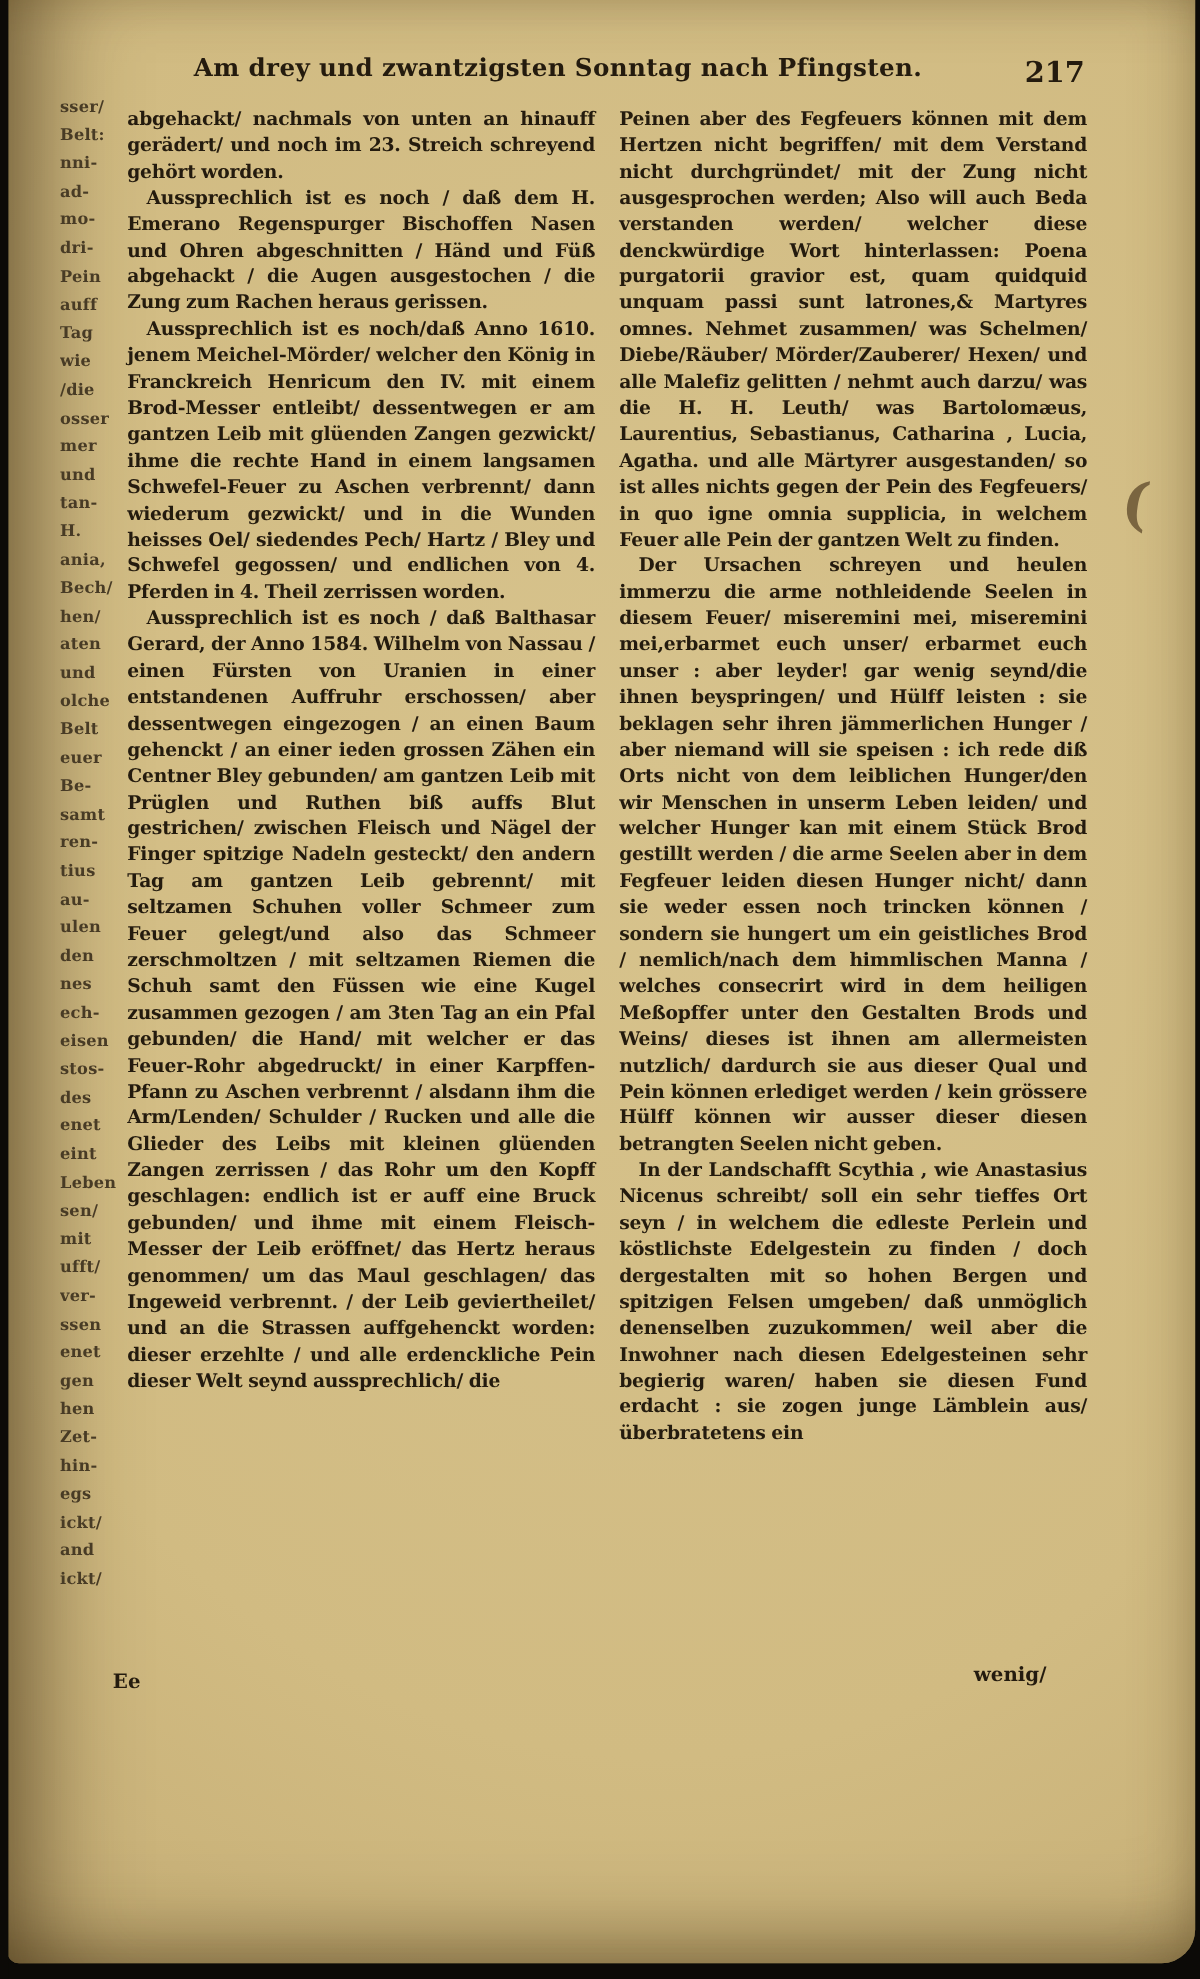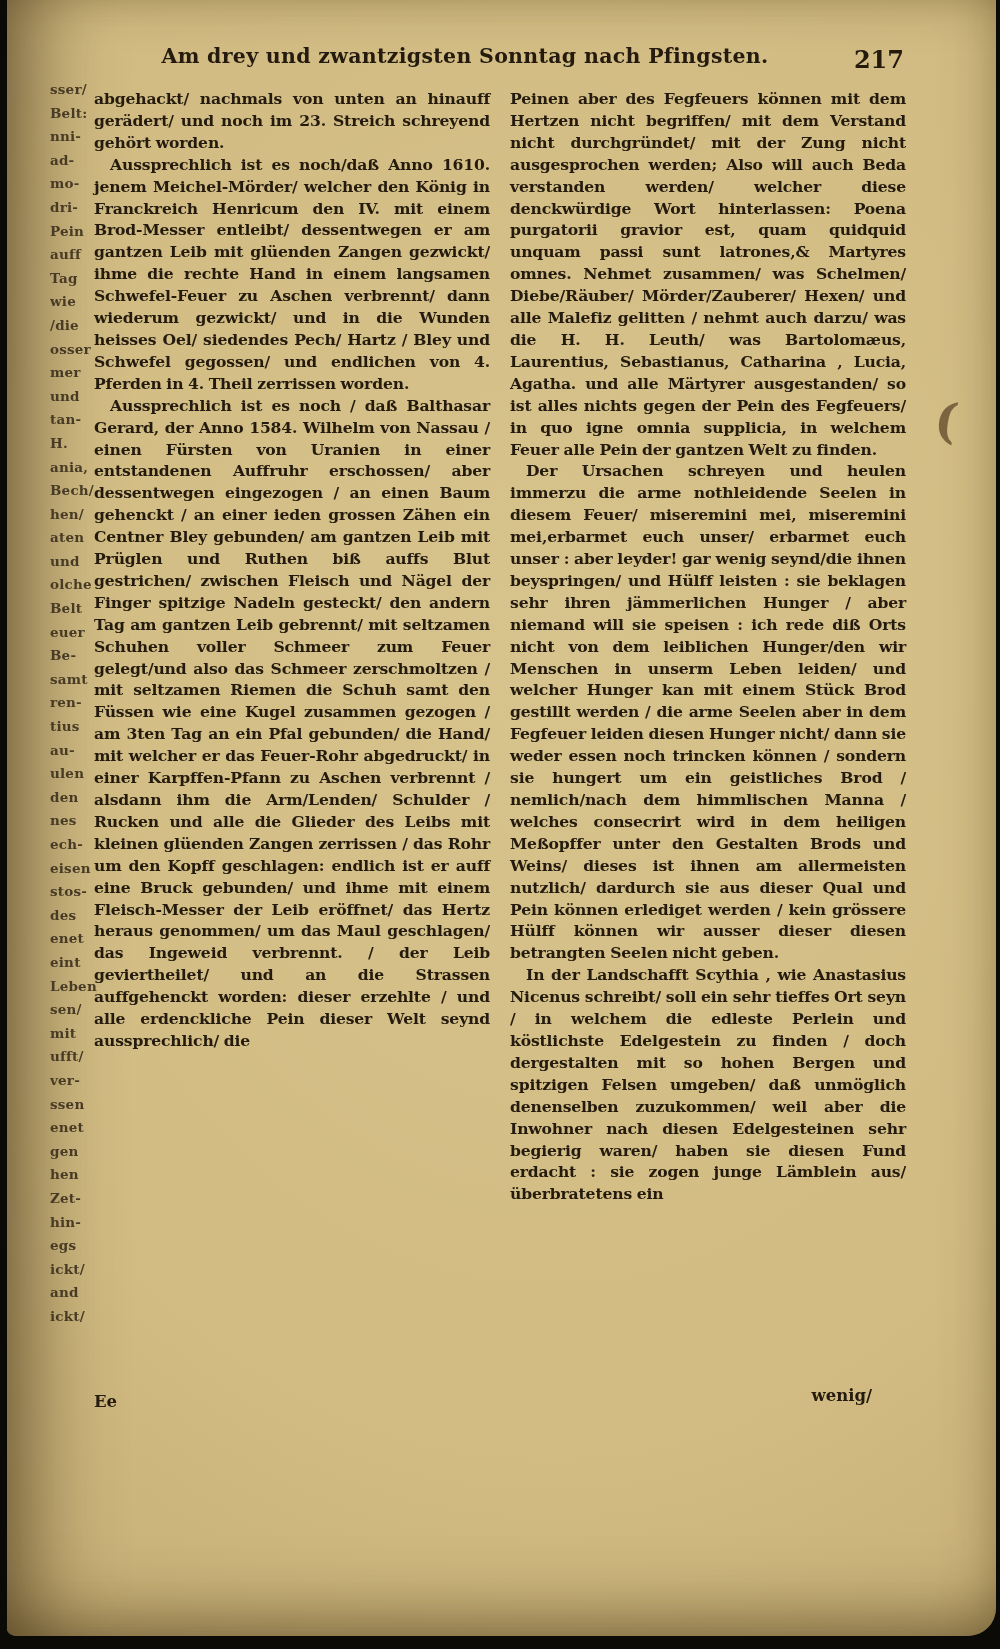--- a/index.html
+++ b/index.html
@@ -13,21 +13,21 @@
                     inset 0 -62px 75px -50px rgba(66,49,20,.55),
                     inset 0 26px 42px -30px rgba(125,104,58,.35);}
   .edge-strip{position:absolute;left:0;top:0;width:7px;height:1649px;background:#0c0a07;}
   .margin-col{position:absolute;left:11px;top:78px;width:62px;color:#483b25;
         font-size:13.5px;font-weight:bold;line-height:23.6px;letter-spacing:.2px;overflow:hidden;height:1270px;margin-left:33px;}
   .margin-col div{white-space:nowrap;}
   .text-block{position:absolute;left:88px;top:44px;width:812px;color:#241b0e;}
   .pg-header{position:relative;height:36px;font-size:20.5px;font-weight:bold;}
   .pg-title{position:absolute;left:0;right:70px;text-align:center;letter-spacing:.3px;}
   .pg-num{position:absolute;right:2px;top:1px;font-size:24px;}
-  .cols{display:flex;gap:20px;margin-top:8px;}
+  .cols{display:flex;gap:20px;margin-top:8px;margin-left:12px;}
   .col{width:396px;text-align:justify;font-size:15.6px;font-weight:bold;
        line-height:21.9px;letter-spacing:-0.15px;word-spacing:-0.6px;}
   .col p{margin:0;text-indent:16px;}
   .col p.cont{text-indent:0;}
   .pg-footer{position:absolute;left:88px;top:1392px;width:812px;height:26px;
        font-weight:bold;font-size:16.5px;color:#241b0e;}
   .sig{position:absolute;left:0;right:0;text-align:left;}
   .catch{position:absolute;right:34px;top:-6px;}
   .fore-mark{position:absolute;right:38px;top:396px;font-size:48px;color:#7a6540;
        transform:rotate(9deg);font-weight:bold;line-height:1;}
@@ -96,20 +96,21 @@
 
     <div class="text-block">
       <div class="pg-header">
         <div class="pg-title">Am drey und zwantzigsten Sonntag nach Pfingsten.</div>
         <div class="pg-num">217</div>
       </div>
 
       <div class="cols">
         <div class="col">
           <p class="cont">abgehackt/ nachmals von unten an hinauff gerädert/ und noch im 23. Streich schreyend gehört worden.</p>
+          <p>Aussprechlich ist es noch / daß dem H. Emerano Regenspurger Bischoffen Nasen und Ohren abgeschnitten / Händ und Füß abgehackt / die Augen ausgestochen / die Zung zum Rachen heraus gerissen.</p>
           <p>Aussprechlich ist es noch/daß Anno 1610. jenem Meichel-Mörder/ welcher den König in Franckreich Henricum den IV. mit einem Brod-Messer entleibt/ dessentwegen er am gantzen Leib mit glüenden Zangen gezwickt/ ihme die rechte Hand in einem langsamen Schwefel-Feuer zu Aschen verbrennt/ dann wiederum gezwickt/ und in die Wunden heisses Oel/ siedendes Pech/ Hartz / Bley und Schwefel gegossen/ und endlichen von 4. Pferden in 4. Theil zerrissen worden.</p>
           <p>Aussprechlich ist es noch / daß Balthasar Gerard, der Anno 1584. Wilhelm von Nassau / einen Fürsten von Uranien in einer entstandenen Auffruhr erschossen/ aber dessentwegen eingezogen / an einen Baum gehenckt / an einer ieden grossen Zähen ein Centner Bley gebunden/ am gantzen Leib mit Prüglen und Ruthen biß auffs Blut gestrichen/ zwischen Fleisch und Nägel der Finger spitzige Nadeln gesteckt/ den andern Tag am gantzen Leib gebrennt/ mit seltzamen Schuhen voller Schmeer zum Feuer gelegt/und also das Schmeer zerschmoltzen / mit seltzamen Riemen die Schuh samt den Füssen wie eine Kugel zusammen gezogen / am 3ten Tag an ein Pfal gebunden/ die Hand/ mit welcher er das Feuer-Rohr abgedruckt/ in einer Karpffen-Pfann zu Aschen verbrennt / alsdann ihm die Arm/Lenden/ Schulder / Rucken und alle die Glieder des Leibs mit kleinen glüenden Zangen zerrissen / das Rohr um den Kopff geschlagen: endlich ist er auff eine Bruck gebunden/ und ihme mit einem Fleisch-Messer der Leib eröffnet/ das Hertz heraus genommen/ um das Maul geschlagen/ das Ingeweid verbrennt. / der Leib geviertheilet/ und an die Strassen auffgehenckt worden: dieser erzehlte / und alle erdenckliche Pein dieser Welt seynd aussprechlich/ die</p>
         </div>
         <div class="col">
           <p class="cont">Peinen aber des Fegfeuers können mit dem Hertzen nicht begriffen/ mit dem Verstand nicht durchgründet/ mit der Zung nicht ausgesprochen werden; Also will auch Beda verstanden werden/ welcher diese denckwürdige Wort hinterlassen: Poena purgatorii gravior est, quam quidquid unquam passi sunt latrones,&amp; Martyres omnes. Nehmet zusammen/ was Schelmen/ Diebe/Räuber/ Mörder/Zauberer/ Hexen/ und alle Malefiz gelitten / nehmt auch darzu/ was die H. H. Leuth/ was Bartolomæus, Laurentius, Sebastianus, Catharina , Lucia, Agatha. und alle Märtyrer ausgestanden/ so ist alles nichts gegen der Pein des Fegfeuers/ in quo igne omnia supplicia, in welchem Feuer alle Pein der gantzen Welt zu finden.</p>
           <p>Der Ursachen schreyen und heulen immerzu die arme nothleidende Seelen in diesem Feuer/ miseremini mei, miseremini mei,erbarmet euch unser/ erbarmet euch unser : aber leyder! gar wenig seynd/die ihnen beyspringen/ und Hülff leisten : sie beklagen sehr ihren jämmerlichen Hunger / aber niemand will sie speisen : ich rede diß Orts nicht von dem leiblichen Hunger/den wir Menschen in unserm Leben leiden/ und welcher Hunger kan mit einem Stück Brod gestillt werden / die arme Seelen aber in dem Fegfeuer leiden diesen Hunger nicht/ dann sie weder essen noch trincken können / sondern sie hungert um ein geistliches Brod / nemlich/nach dem himmlischen Manna / welches consecrirt wird in dem heiligen Meßopffer unter den Gestalten Brods und Weins/ dieses ist ihnen am allermeisten nutzlich/ dardurch sie aus dieser Qual und Pein können erlediget werden / kein grössere Hülff können wir ausser dieser diesen betrangten Seelen nicht geben.</p>
           <p>In der Landschafft Scythia , wie Anastasius Nicenus schreibt/ soll ein sehr tieffes Ort seyn / in welchem die edleste Perlein und köstlichste Edelgestein zu finden / doch dergestalten mit so hohen Bergen und spitzigen Felsen umgeben/ daß unmöglich denenselben zuzukommen/ weil aber die Inwohner nach diesen Edelgesteinen sehr begierig waren/ haben sie diesen Fund erdacht : sie zogen junge Lämblein aus/ überbratetens ein</p>
         </div>
       </div>
     </div>

